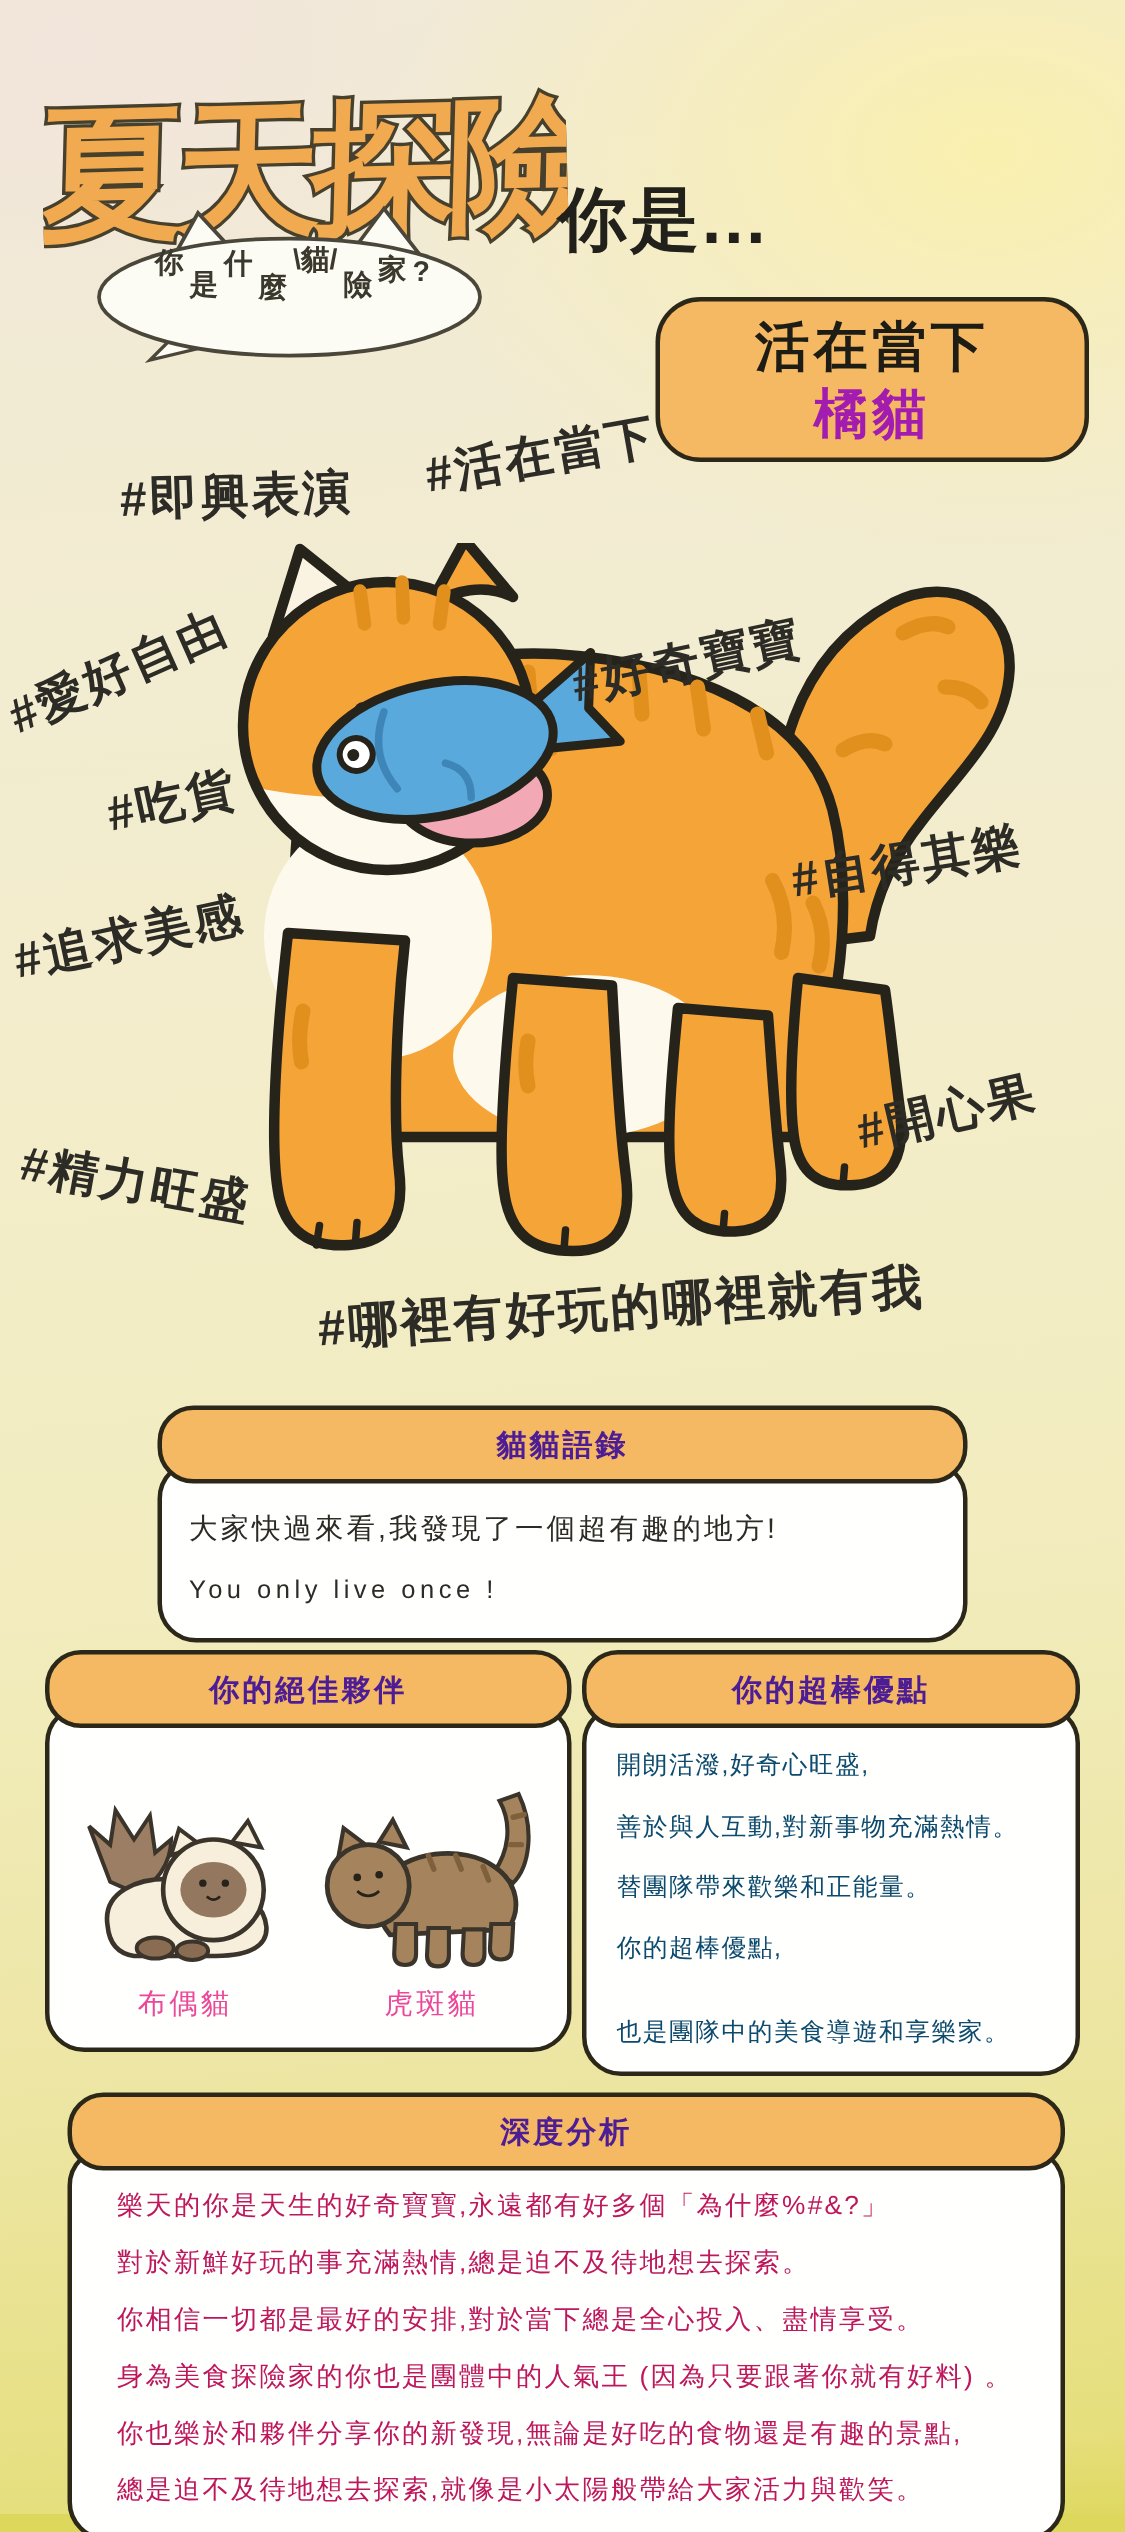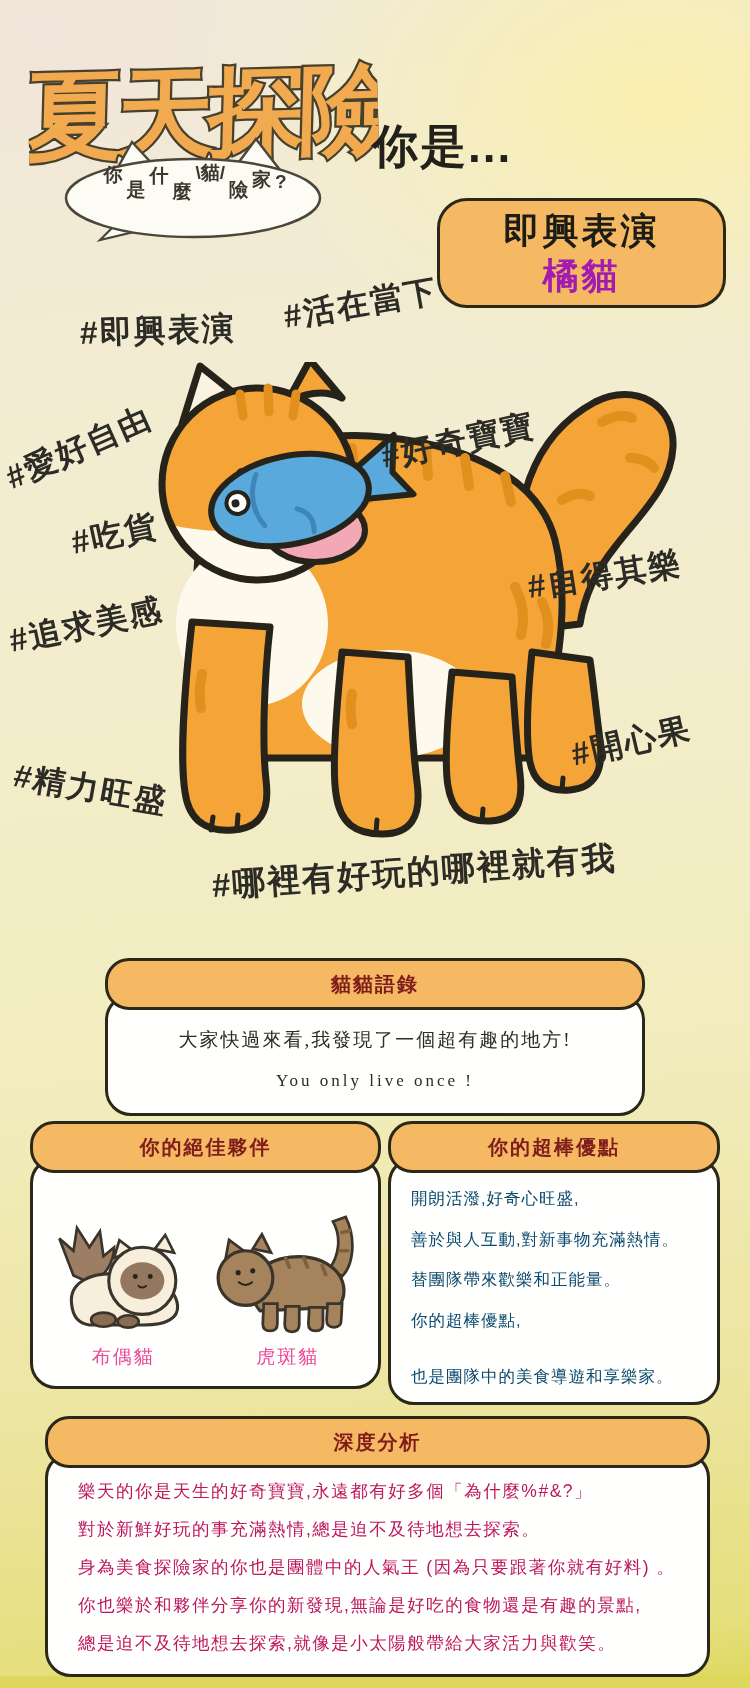--- a/index.html
+++ b/index.html
@@ -39,25 +39,25 @@
   .t6{left:10px;top:620px;transform:rotate(-12deg);}
   .t7{left:572px;top:734px;transform:rotate(-13deg);}
   .t8{left:14px;top:754px;transform:rotate(10deg);}
   .t9{left:212px;top:864px;transform:rotate(-4deg);font-size:33px;}
   
   #main-cat{position:absolute;left:90px;top:362px;width:600px;height:500px;z-index:3;}
   
   .card{position:absolute;z-index:4;}
   .card-head{position:relative;z-index:2;background:#F6B963;border:3px solid #2c2819;border-radius:24px;
     height:46px;display:flex;align-items:center;justify-content:center;font-weight:700;font-size:20px;
-    color:#7f1d1d;letter-spacing:2px;margin-top:21px;}
+    color:#4c1d95;letter-spacing:2px;}
   .card-body{position:relative;z-index:1;background:#fffffe;border:3px solid #2c2819;border-radius:26px;
     margin-top:-16px;box-sizing:border-box;}
   #quote-card{left:105px;top:937px;width:540px;}
-  #quote-card .card-body{padding:30px 18px 22px;text-align:center;font-family:Liberation Serif, serif;}
+  #quote-card .card-body{padding:30px 18px 22px;text-align:left;}
   #quote-card .q1{margin:0;font-size:19px;color:#2c2b25;letter-spacing:2px;}
   #quote-card .q2{margin:18px 0 0;font-size:17px;color:#2c2b25;letter-spacing:3px;}
   #partners-card{left:30px;top:1100px;width:351px;}
   #partners-card .card-body{padding:22px 8px 16px;min-height:226px;}
   #partner-cats{display:flex;justify-content:space-around;align-items:flex-end;height:158px;}
   #partner-labels{display:flex;margin-top:4px;}
   #partner-labels span{width:50%;text-align:center;font-size:19px;color:#ec4899;letter-spacing:2px;}
   #strengths-card{left:388px;top:1100px;width:332px;}
   #strengths-card .card-body{padding:28px 20px 16px;min-height:226px;}
   #strengths-card p{margin:0 0 20px;font-size:16.5px;line-height:1.25;color:#0c4a6e;letter-spacing:1px;}
@@ -90,21 +90,21 @@
     <span class="bw3">麼</span>
     <span class="bw4">\貓/</span>
     <span class="bw5">險</span>
     <span class="bw6">家</span>
     <span class="bw7">?</span>
   </div>
 
   <div id="intro">你是...</div>
 
   <div id="result">
-    <div class="r1">即興表演</div>
+    <div class="r1">活在當下</div>
     <div class="r2">橘貓</div>
   </div>
 
   <div class="tag t0">#即興表演</div>
   <div class="tag t1">#活在當下</div>
   <div class="tag t2">#愛好自由</div>
   <div class="tag t3">#好奇寶寶</div>
   <div class="tag t4">#吃貨</div>
   <div class="tag t5">#自得其樂</div>
   <div class="tag t6">#追求美感</div>
@@ -223,20 +223,21 @@
       <p>你的超棒優點,</p>
       <p>也是團隊中的美食導遊和享樂家。</p>
     </div>
   </div>
 
   <div id="analysis-card" class="card">
     <div class="card-head">深度分析</div>
     <div class="card-body">
       <p>樂天的你是天生的好奇寶寶,永遠都有好多個「為什麼%#&amp;?」</p>
       <p>對於新鮮好玩的事充滿熱情,總是迫不及待地想去探索。</p>
+      <p>你相信一切都是最好的安排,對於當下總是全心投入、盡情享受。</p>
       <p>身為美食探險家的你也是團體中的人氣王 (因為只要跟著你就有好料) 。</p>
       <p>你也樂於和夥伴分享你的新發現,無論是好吃的食物還是有趣的景點,</p>
       <p>總是迫不及待地想去探索,就像是小太陽般帶給大家活力與歡笑。</p>
     </div>
   </div>
 
   <div id="footer-strip"></div>
 </div>
 
 </body></html>

